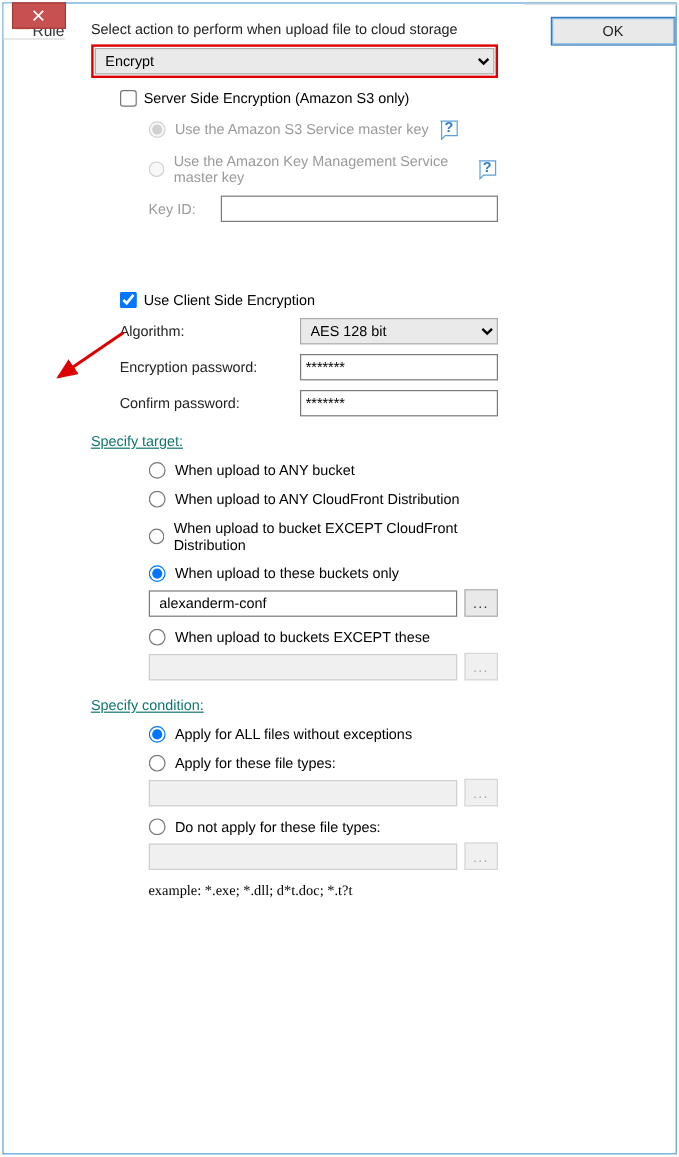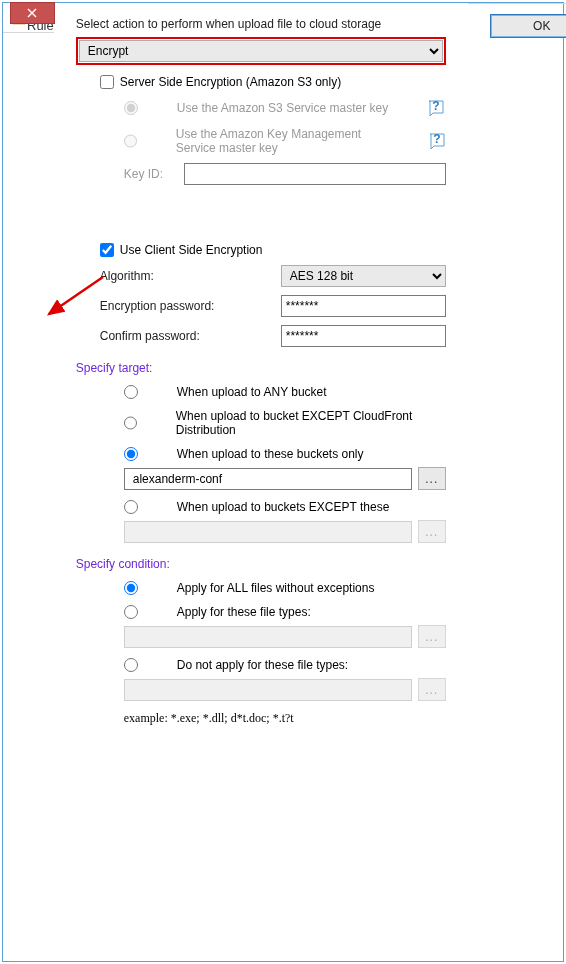--- a/index.html
+++ b/index.html
@@ -66,21 +66,21 @@
     display:flex; align-items:center;
     margin-top:10px;
     padding-left:24px;
   }
   .checkbox-line input[type=checkbox] {
     width:14px; height:14px; margin:0 6px 0 0;
   }
   .radio-line input[type=radio] {
     width:14px; height:14px; margin:0 8px 0 0;
   }
-  .indent1 { margin-left:24px;gap:31px; }
+  .indent1 { margin-left:24px; }
   .indent2 { margin-left:48px; }
   .disabled { color:#9a9a9a; }
   .help-icon {
     display:inline-flex;
     align-items:center; justify-content:center;
     width:18px; height:18px;
     margin-left:8px;
   }
   .row { display:flex; align-items:center; margin-top:8px; }
   .row .row-label { width:150px; color:#222; }
@@ -88,21 +88,21 @@
   .row select, .row input[type=text], .row input[type=password] {
     flex:1;
     height:22px;
     border:1px solid #7a7a7a;
     padding:0 4px;
     font-size:12px;
     background:#fff;
   }
   .row select { background:#eaeaea; border:1px solid #adadaf; }
   input.disabled, select.disabled { background:#f0f0f0; color:#999; border:1px solid #cfcfcf; }
-  .section-label { margin-top:14px; color:#6d28d9; }
+  .section-label { margin-top:14px; color:#0f766e;text-decoration:underline; }
   .input-with-btn {
     display:flex; align-items:center; margin-top:6px;
   }
   .input-with-btn input {
     flex:1; height:22px; border:1px solid #7a7a7a; padding:0 8px; font-size:12px;
   }
   .input-with-btn .btn {
     margin-left:6px;
     width:28px; height:23px;
     border:1px solid #adadaf;
@@ -236,20 +236,24 @@
     </div>
 
     <div class="section-label">Specify target:</div>
 
     <div class="radio-line indent1">
       <input type="radio" name="tgt" style="">
       <span>When upload to ANY bucket</span>
     </div>
     <div class="radio-line indent1">
       <input type="radio" name="tgt" style="">
+      <span>When upload to ANY CloudFront Distribution</span>
+    </div>
+    <div class="radio-line indent1">
+      <input type="radio" name="tgt" style="">
       <span>When upload to bucket EXCEPT CloudFront Distribution</span>
     </div>
     <div class="radio-line indent1">
       <input type="radio" name="tgt" checked="" style="">
       <span>When upload to these buckets only</span>
     </div>
     <div class="input-with-btn indent2">
       <input type="text" value="alexanderm-conf" style="">
       <div class="btn">...</div>
     </div>

